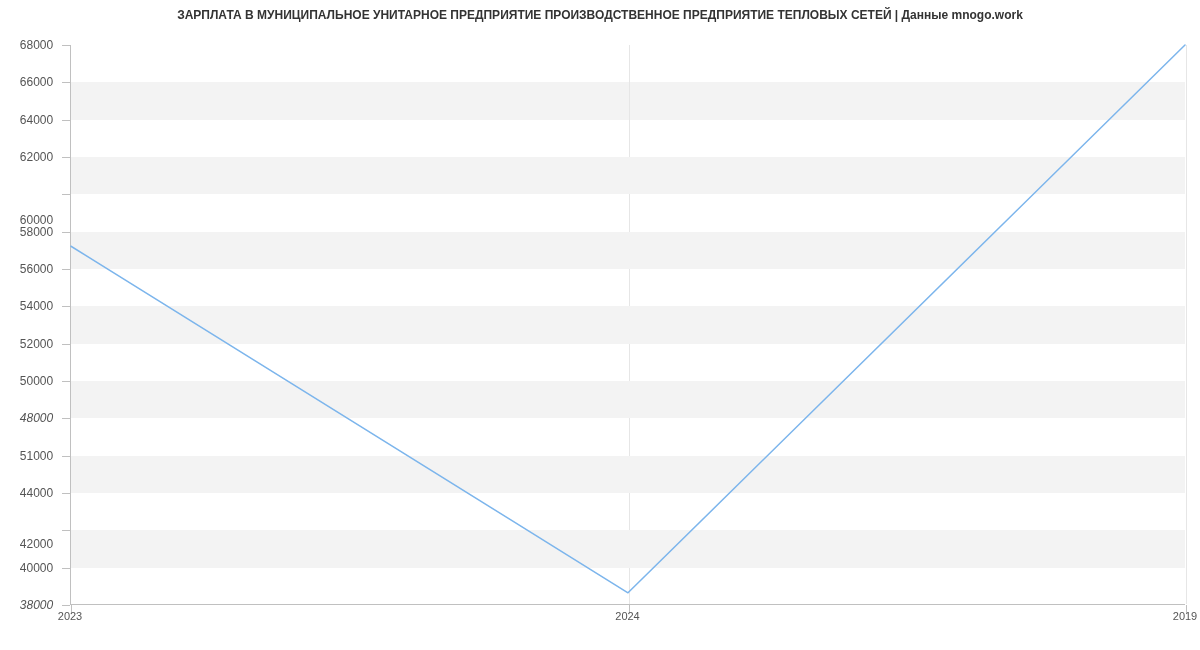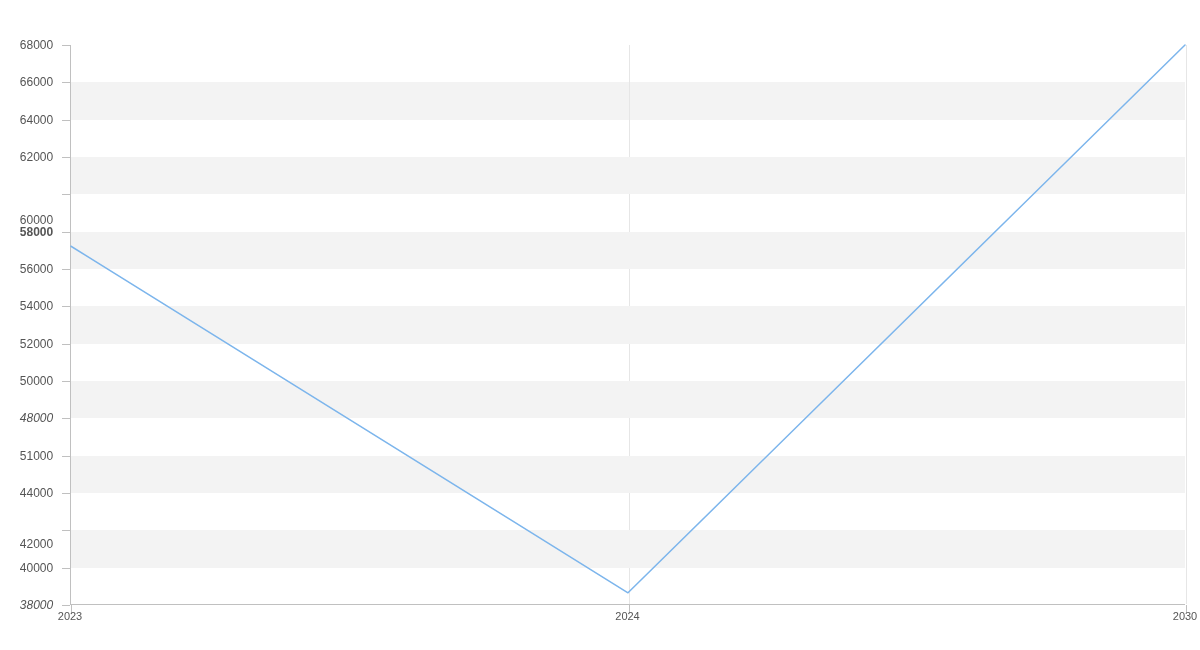--- a/index.html
+++ b/index.html
@@ -94,20 +94,21 @@
     stroke-width: 1.5;
     stroke-linejoin: round;
     stroke-linecap: round;
   }
 </style>
 </head>
 <body>
 
 <div class="chart-wrap">
 
+  <div class="title">ЗАРПЛАТА В МУНИЦИПАЛЬНОЕ УНИТАРНОЕ ПРЕДПРИЯТИЕ ПРОИЗВОДСТВЕННОЕ ПРЕДПРИЯТИЕ ТЕПЛОВЫХ СЕТЕЙ | Данные mnogo.work</div>
 
   <div class="plot-area">
       <div class="gridband" style="top: 37.3333px; height: 37.3333px;"></div>
       <div class="gridline-v" style="left: 1115px;"></div>
       <div class="gridline-v" style="left: 557.5px;"></div>
       <div class="gridband" style="top: 112px; height: 37.3333px;"></div>
       <div class="gridband" style="top: 186.667px; height: 37.3333px;"></div>
       <div class="gridband" style="top: 261.333px; height: 37.3333px;"></div>
       <div class="gridband" style="top: 336px; height: 37.3333px;"></div>
       <div class="gridband" style="top: 410.667px; height: 37.3333px;"></div>
@@ -139,22 +140,22 @@
 <div class="y-label" style="top: 605px; font-style: italic;">38000</div>
     <div class="y-label" style="top: 567.667px;">40000</div>
     <div class="y-label" style="top: 544px;">42000</div>
     <div class="y-label" style="top: 493px;">44000</div>
     <div class="y-label" style="top: 455.667px;">51000</div>
     <div class="y-label" style="top: 418.333px; font-style: italic;">48000</div>
     <div class="y-label" style="top: 381px;">50000</div>
     <div class="y-label" style="top: 343.667px;">52000</div>
     <div class="y-label" style="top: 306.333px;">54000</div>
     <div class="y-label" style="top: 269px;">56000</div>
-    <div class="y-label" style="top: 231.667px; font-weight: bold;">58000</div>
+    <div class="y-label" style="top: 231.667px;">58000</div>
     <div class="y-label" style="top: 194.333px; margin-top: 26px;">60000</div>
     <div class="y-label" style="top: 157px;">62000</div>
     <div class="y-label" style="top: 119.667px;">64000</div>
     <div class="y-label" style="top: 82.3333px;">66000</div>
     <div class="y-label" style="top: 45px;">68000</div>
     <div class="x-label" style="left: 70px;">2023</div>
     <div class="x-label" style="left: 627.5px;">2024</div>
-    <div class="x-label" style="left: 1185px;">2030</div>
+    <div class="x-label" style="left: 1185px;">2019</div>
   </div>
 
 </body></html>

